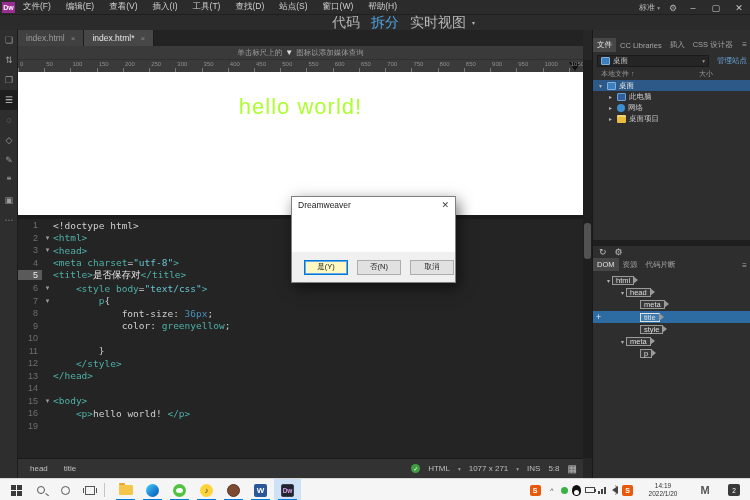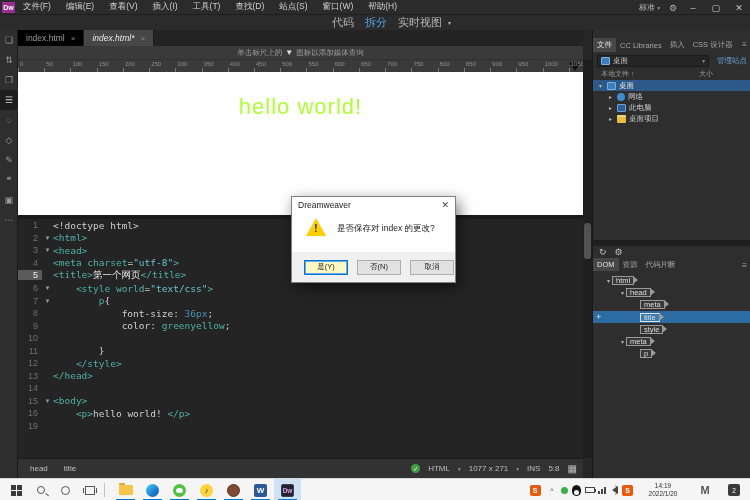--- a/index.html
+++ b/index.html
@@ -10,27 +10,27 @@
   .dw-logo{width:13px;height:11px;margin-left:2px;background:#9a2d93;color:#fff;font-size:7px;font-weight:bold;display:flex;align-items:center;justify-content:center;}
   .menus{display:flex;margin-left:8px;gap:15px;}
   .menu-item{font-size:8.5px;color:#cfcfcf;cursor:default;}
   .tb-right{position:absolute;right:4px;top:0;height:15px;display:flex;align-items:center;gap:9px;}
   .workspace{font-size:8px;color:#b8b8b8;}
   .tb-ico{font-size:9px;color:#b0b0b0;}
   .winctl{font-size:9px;color:#c8c8c8;width:14px;text-align:center;}
   
   .doctoolbar{position:absolute;left:0;top:15px;width:750px;height:15px;background:#2b2b2b;}
   .viewmodes{position:absolute;left:332px;top:0;height:15px;display:flex;align-items:center;gap:11px;}
-  .viewmode{font-size:11px;color:#b5b5b5;font-family:Liberation Mono, monospace;}
+  .viewmode{font-size:14px;color:#b5b5b5;font-family:Liberation Mono, monospace;}
   .viewmode.active{color:#4fa3e3;}
   .vm-caret{font-size:6px;color:#b5b5b5;margin-left:-5px;}
   
   .tabbar{position:absolute;left:18px;top:30px;width:565px;height:16px;background:#232323;display:flex;}
-  .dtab{height:16px;display:flex;align-items:center;padding:0 8px;gap:6px;font-size:8.5px;color:#9a9a9a;background:#000000;border-right:1px solid #1d1d1d;}
-  .dtab.active{background:#474747;color:#e6e6e6;font-style:italic;}
+  .dtab{height:16px;display:flex;align-items:center;padding:0 8px;gap:6px;font-size:8.5px;color:#9a9a9a;background:#404040;border-right:1px solid #1d1d1d;}
+  .dtab.active{background:#474747;color:#e6e6e6;}
   .tab-close{font-size:8px;color:#8a8a8a;}
   
   .mediabar{position:absolute;left:18px;top:46px;width:565px;height:14px;background:#3a3a3a;display:flex;align-items:center;justify-content:center;gap:3px;border-bottom:1px solid #303030;}
   .mediabar span{font-size:7.5px;color:#9c9c9c;}
   .mediabar .mq-down{color:#e0e0e0;font-size:8px;}
   
   .ruler{position:absolute;left:18px;top:60px;width:565px;height:12px;background:#3a3a3a;overflow:hidden;}
   .tick{position:absolute;bottom:0;width:1px;height:4px;background:#7a7a7a;}
   .tick-label{position:absolute;top:1px;font-size:6px;color:#8e8e8e;}
   .mq-marker{position:absolute;right:2px;top:2px;width:0;height:0;border-left:6px solid transparent;border-right:6px solid transparent;border-top:9px solid #111;}
@@ -273,26 +273,26 @@
         <span class="ltext"><span class="tk-tag">&lt;head&gt;</span></span>
       </div>
       <div class="code-line">
         <span class="gut">4</span>
         <span class="fold"></span>
         <span class="ltext"><span class="tk-tag">&lt;meta</span><span class="tk-pun"> </span><span class="tk-attr">charset</span><span class="tk-pun">=</span><span class="tk-str">"utf-8"</span><span class="tk-tag">&gt;</span></span>
       </div>
       <div class="code-line">
         <span class="gut cur">5</span>
         <span class="fold"></span>
-        <span class="ltext"><span class="tk-tag">&lt;title&gt;</span><span class="tk-cjk">第一个网页</span><span class="tk-tag">&lt;/title&gt;</span></span>
+        <span class="ltext"><span class="tk-tag">&lt;title&gt;</span><span class="tk-cjk">是否保存对</span><span class="tk-tag">&lt;/title&gt;</span></span>
       </div>
       <div class="code-line">
         <span class="gut">6</span>
         <span class="fold">▾</span>
-        <span class="ltext"><span class="tk-pun">    </span><span class="tk-tag">&lt;style</span><span class="tk-pun"> </span><span class="tk-attr">world</span><span class="tk-pun">=</span><span class="tk-str">"text/css"</span><span class="tk-tag">&gt;</span></span>
+        <span class="ltext"><span class="tk-pun">    </span><span class="tk-tag">&lt;style</span><span class="tk-pun"> </span><span class="tk-attr">body</span><span class="tk-pun">=</span><span class="tk-str">"text/css"</span><span class="tk-tag">&gt;</span></span>
       </div>
       <div class="code-line">
         <span class="gut">7</span>
         <span class="fold">▾</span>
         <span class="ltext"><span class="tk-pun">        </span><span class="tk-val">p</span><span class="tk-pun">{</span></span>
       </div>
       <div class="code-line">
         <span class="gut">8</span>
         <span class="fold"></span>
         <span class="ltext"><span class="tk-pun">            </span><span class="tk-prop">font-size</span><span class="tk-pun">: </span><span class="tk-num">36px</span><span class="tk-pun">;</span></span>
@@ -396,27 +396,27 @@
       <span class="fcol" style="left:106px;">大小</span>
     </div>
     <div class="ftree" id="ftree">
         <div class="frow sel" style="padding-left: 4px;">
           <span class="tcaret">▾</span>
           <span class="ic ic-desktop"></span>
           <span>桌面</span>
         </div>
         <div class="frow" style="padding-left: 14px;">
           <span class="tcaret">▸</span>
+          <span class="ic ic-computer"></span>
+          <span>此电脑</span>
+        </div>
+        <div class="frow" style="padding-left: 14px;">
+          <span class="tcaret">▸</span>
           <span class="ic ic-network"></span>
           <span>网络</span>
-        </div>
-        <div class="frow" style="padding-left: 14px;">
-          <span class="tcaret">▸</span>
-          <span class="ic ic-computer"></span>
-          <span>此电脑</span>
         </div>
         <div class="frow" style="padding-left: 14px;">
           <span class="tcaret">▸</span>
           <span class="ic ic-folder"></span>
           <span>桌面项目</span>
         </div>
       </div>
 
     <div class="pgap"></div>
 
@@ -467,24 +467,20 @@
           <span class="tcaret"></span>
           <span class="chip">p</span>
         </div>
       </div>
   </div>
 
   <div class="dialog">
     <div class="dlg-title">
       <span>Dreamweaver</span>
       <span class="dlg-close">✕</span>
-    </div>
-    <div class="dlg-body">
-      <div class="warn"></div>
-      <div class="dlg-msg">是否保存对 index 的更改?</div>
     </div>
     <div class="dlg-footer" id="dlgbtns">
         <button class="dlg-btn focus">是(Y)</button>
         <button class="dlg-btn">否(N)</button>
         <button class="dlg-btn">取消</button>
       </div>
   </div>
 
   <div class="taskbar">
     <div class="tb-item" style="left:6px;width:20px;">

